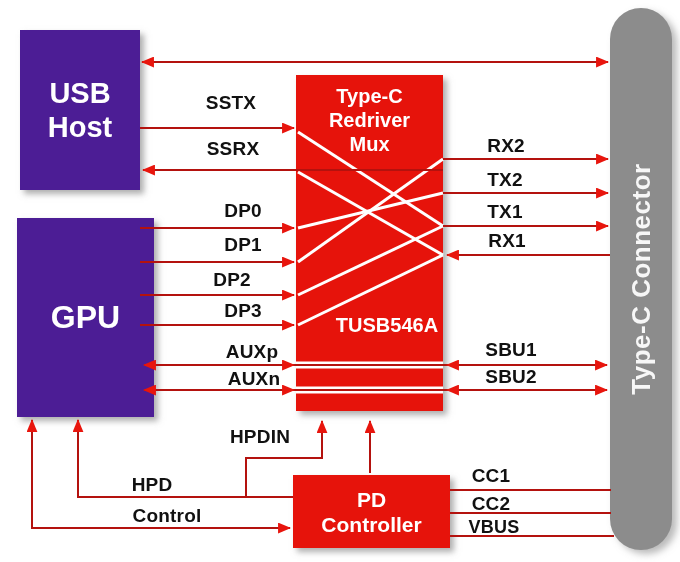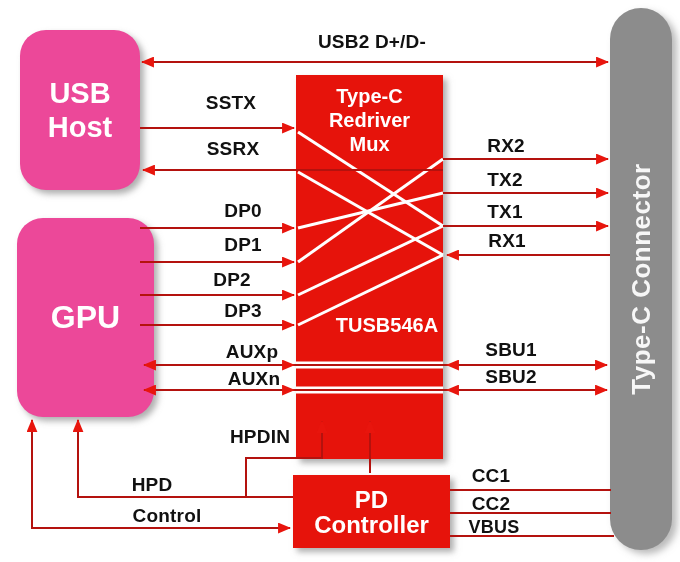--- a/index.html
+++ b/index.html
@@ -5,35 +5,35 @@
   html,body{margin:0;padding:0;background:#fff;}
   #stage{
     position:relative;width:680px;height:562px;background:#fff;overflow:hidden;
     font-family:"Liberation Sans",sans-serif;
   }
   .block{
     position:absolute;display:flex;flex-direction:column;align-items:center;justify-content:center;
     color:#fff;font-weight:bold;text-align:center;
     box-shadow:4px 4px 6px rgba(110,110,110,.55);
   }
-  .dark{background:#ec4899;border-radius:26px;}
+  .dark{background:#4c1d95;}
   .red{background:#e6130b;}
   .sig{
     position:absolute;transform:translate(-50%,-50%);
     font-weight:bold;font-size:19px;color:#111;white-space:nowrap;letter-spacing:.2px;
   }
   #wires{position:absolute;left:0;top:0;z-index:5;}
   .lbl{z-index:6;}
   .blk{z-index:1;}
   #usb-host{left:20px;top:30px;width:120px;height:160px;font-size:29px;line-height:34px;}
   #gpu{left:17px;top:218px;width:137px;height:199px;font-size:32px;}
-  #mux{left:296px;top:75px;width:147px;height:384px;justify-content:flex-start;}
+  #mux{left:296px;top:75px;width:147px;height:336px;justify-content:flex-start;}
   #mux .title{margin-top:9px;font-size:20px;line-height:24px;}
   #mux .chips{position:absolute;left:0;right:0;top:238px;font-size:20px;line-height:25px;padding-left:35px;}
-  #pd{left:293px;top:475px;width:157px;height:73px;font-size:24px;line-height:25px;}
+  #pd{left:293px;top:475px;width:157px;height:73px;font-size:21px;line-height:25px;}
   #connector{
     left:610px;top:8px;width:62px;height:542px;border-radius:31px;background:#8c8c8c;
     box-shadow:5px 4px 7px rgba(120,120,120,.5);
   }
   #connector .vtext{
     position:absolute;left:50%;top:50%;transform:translate(-50%,-50%) rotate(-90deg);
     white-space:nowrap;font-size:26px;font-weight:bold;color:#f7f7f7;letter-spacing:.5px;
   }
   .wire{stroke:#b4120e;stroke-width:2;fill:none;}
   .case{stroke:#ffffff;stroke-width:7;fill:none;}
@@ -120,21 +120,20 @@
 
     <path class="wire" d="M32,420 L32,528 L290,528" marker-start="url(#ah)" marker-end="url(#ah)"></path>
 
     <path class="wire" d="M370,473 L370,421" marker-end="url(#ah)"></path>
 
     <path class="wire" d="M450,490 L611,490"></path>
     <path class="wire" d="M450,513 L611,513"></path>
     <path class="wire" d="M450,536 L614,536"></path>
   </svg>
 
-  <div class="sig lbl" style="left:372px;top:42px">USB2 D+/D-</div>
   <div class="sig lbl" style="left:231px;top:103px">SSTX</div>
   <div class="sig lbl" style="left:233px;top:149px">SSRX</div>
   <div class="sig lbl" style="left:243px;top:211px">DP0</div>
   <div class="sig lbl" style="left:243px;top:245px">DP1</div>
   <div class="sig lbl" style="left:232px;top:280px">DP2</div>
   <div class="sig lbl" style="left:243px;top:311px">DP3</div>
   <div class="sig lbl" style="left:252px;top:352px">AUXp</div>
   <div class="sig lbl" style="left:254px;top:379px">AUXn</div>
   <div class="sig lbl" style="left:260px;top:437px">HPDIN</div>
   <div class="sig lbl" style="left:152px;top:485px">HPD</div>

